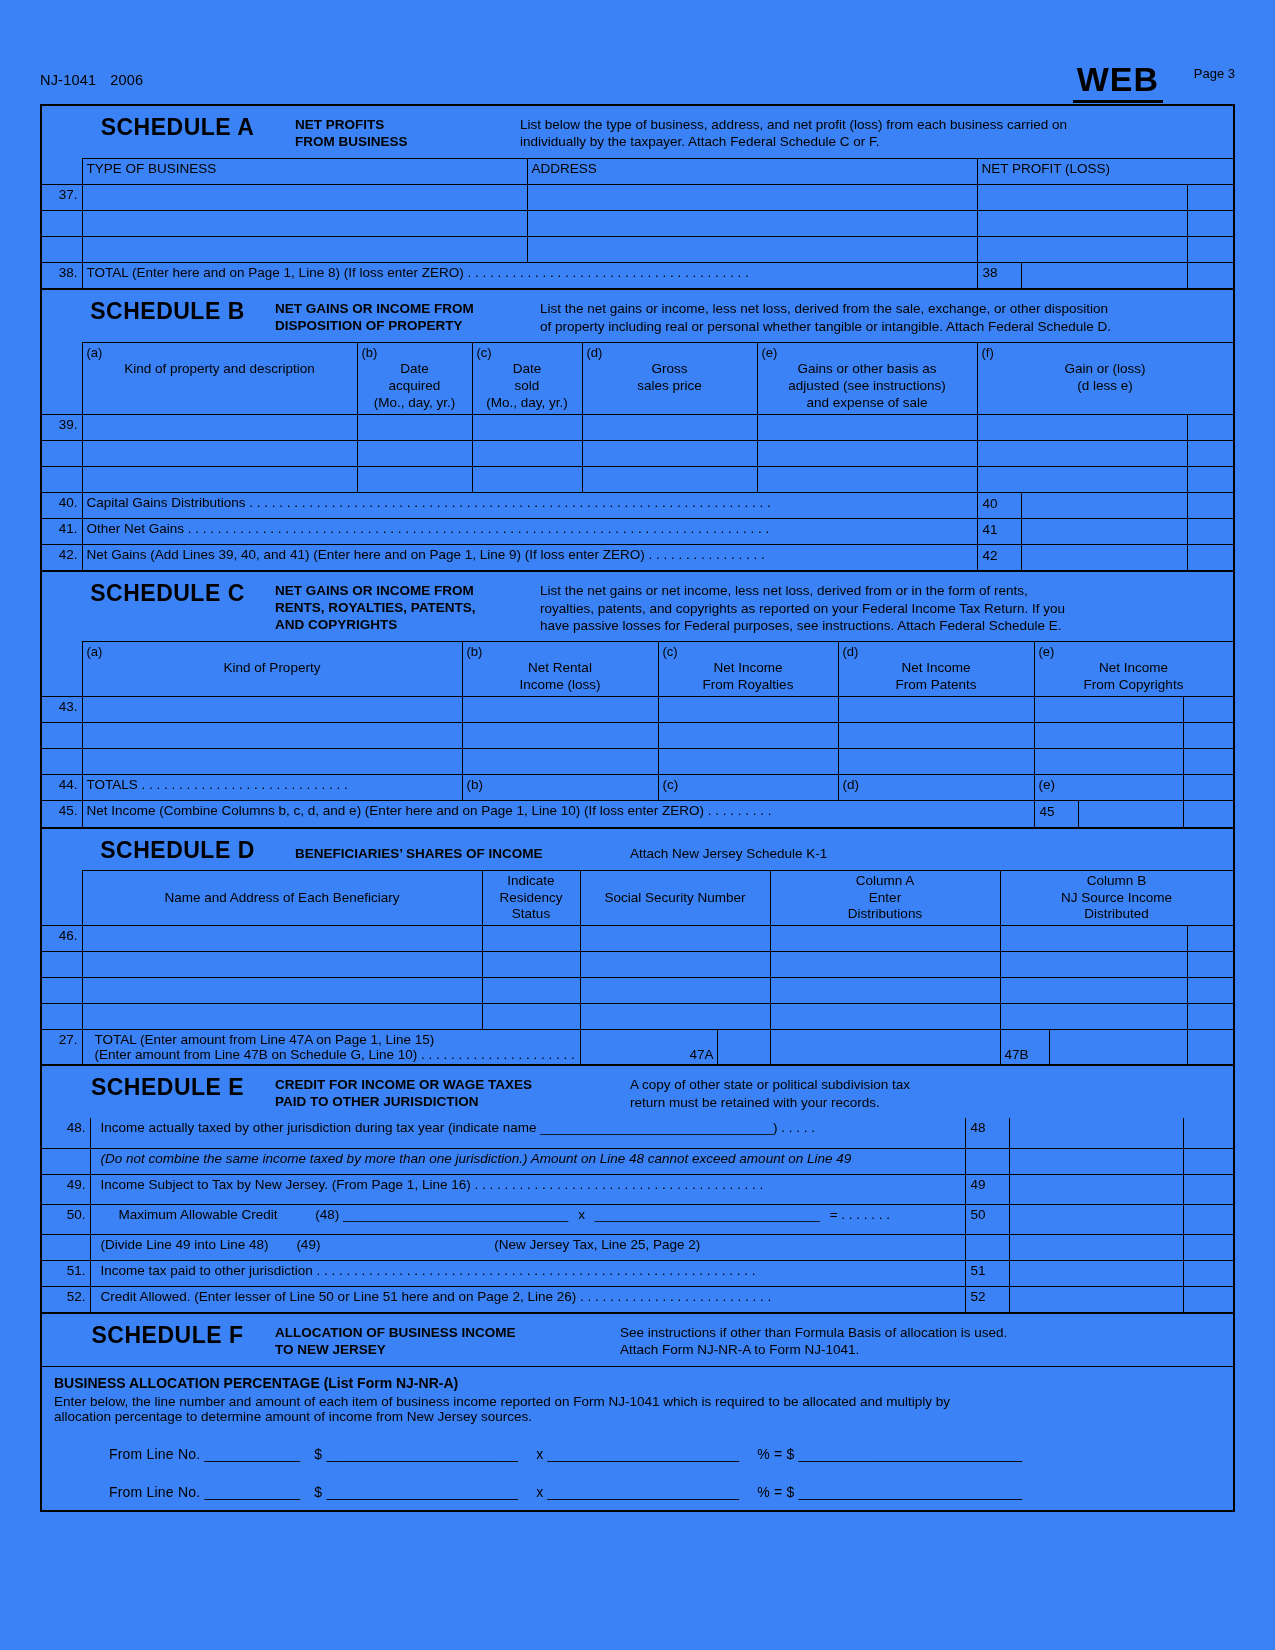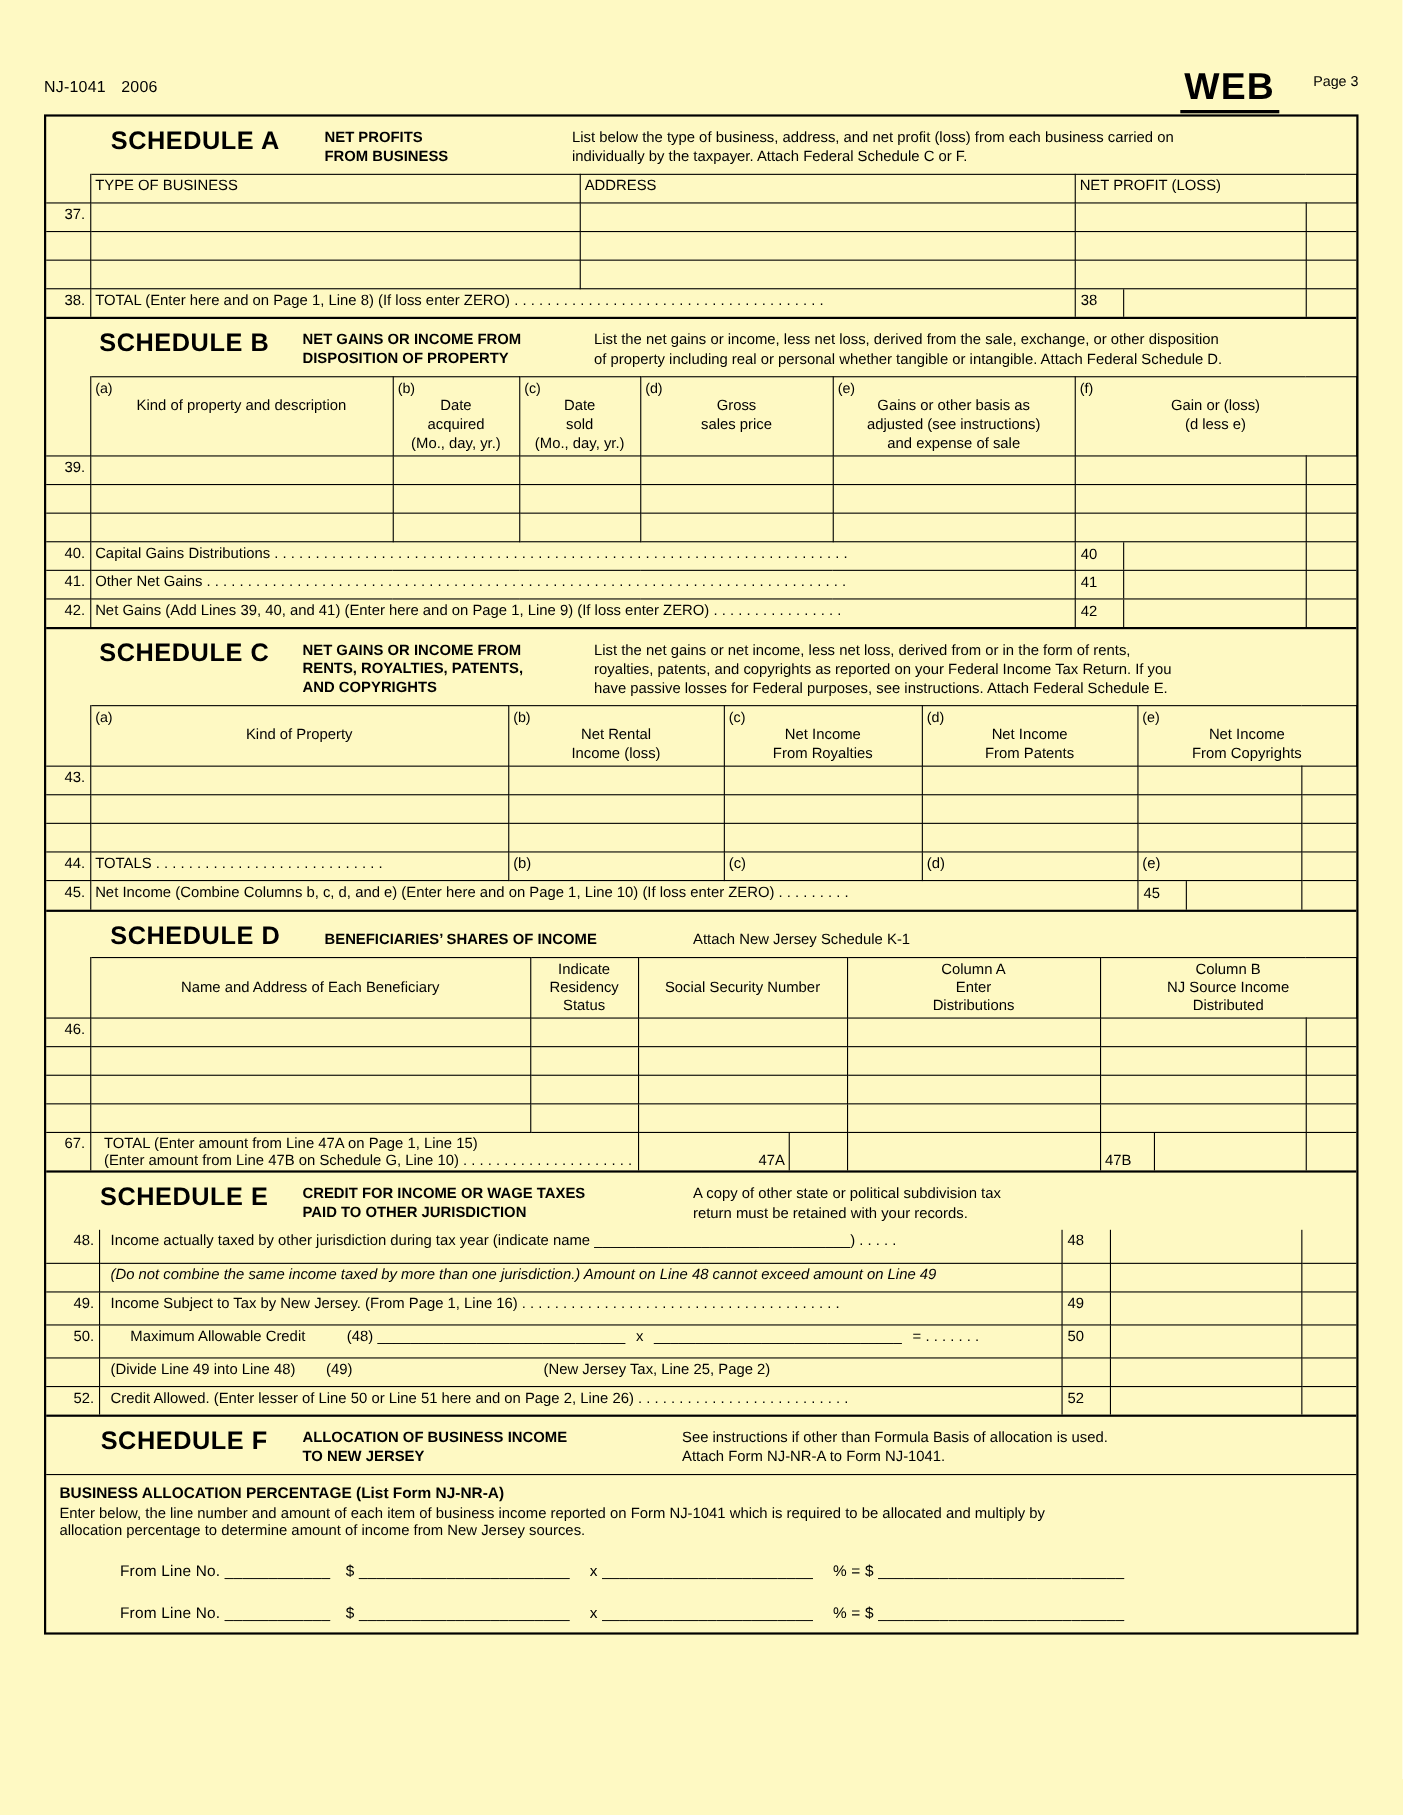--- a/index.html
+++ b/index.html
@@ -9,21 +9,21 @@
   }
   body {
     font-family: "Liberation Sans", sans-serif;
     color: #000000;
   }
   .page {
     position: relative;
     width: 1275px;
     height: 1650px;
     margin: 0 auto;
-    background: #fef9c3;
+    background: #3b82f6;
     box-sizing: border-box;
     padding: 60px 40px 0 40px;
   }
   .top-bar {
     position: relative;
     height: 44px;
   }
   .form-id {
     position: absolute;
     left: 0;
@@ -514,21 +514,21 @@
         <tr>
           <td class="lineno nb-l"></td>
           <td></td>
           <td></td>
           <td></td>
           <td></td>
           <td></td>
           <td class="nb-r"></td>
         </tr>
         <tr>
-          <td class="lineno nb-l nb-b" style="vertical-align:top">67.</td>
+          <td class="lineno nb-l nb-b" style="vertical-align:top">27.</td>
           <td class="nb-b" colspan="2" style="padding-left:12px">
             <div style="font-size:13.5px">TOTAL  (Enter amount from Line 47A on Page 1, Line 15)</div>
             <div style="font-size:13.5px">(Enter amount from Line 47B on Schedule G, Line 10) . . . . . . . . . . . . . . . . . . . . .</div>
           </td>
           <td class="nb-b" style="position:relative;padding:0">
             <div style="position:absolute;right:0;bottom:0;top:0;width:52px;border-left:1px solid #000;"></div>
             <div style="position:absolute;right:52px;bottom:2px;font-size:13.5px;padding-right:4px">47A</div>
           </td>
           <td class="nb-b"></td>
           <td class="nb-b" style="position:relative;padding:0">
@@ -604,20 +604,27 @@
           <td style="padding-left:10px;font-size:13.5px">
             <span>(Divide Line 49 into Line 48)</span>
             <span style="margin-left:24px">(49)</span>
             <span style="margin-left:170px">(New Jersey Tax, Line 25, Page 2)</span>
           </td>
           <td></td>
           <td></td>
           <td class="nb-r"></td>
         </tr>
         <tr>
+          <td class="lineno nb-l">51.</td>
+          <td class="leader" style="padding-left:10px">Income tax paid to other jurisdiction . . . . . . . . . . . . . . . . . . . . . . . . . . . . . . . . . . . . . . . . . . . . . . . . . . . . . . . . . . .</td>
+          <td style="font-size:13.5px;padding-left:5px">51</td>
+          <td></td>
+          <td class="nb-r"></td>
+        </tr>
+        <tr>
           <td class="lineno nb-l nb-b">52.</td>
           <td class="leader nb-b" style="padding-left:10px">Credit Allowed.  (Enter lesser of Line 50 or Line 51 here and on Page 2, Line 26) . . . . . . . . . . . . . . . . . . . . . . . . . .</td>
           <td class="nb-b" style="font-size:13.5px;padding-left:5px">52</td>
           <td class="nb-b"></td>
           <td class="nb-r nb-b"></td>
         </tr>
       </tbody>
         </table>
     </div>
 

